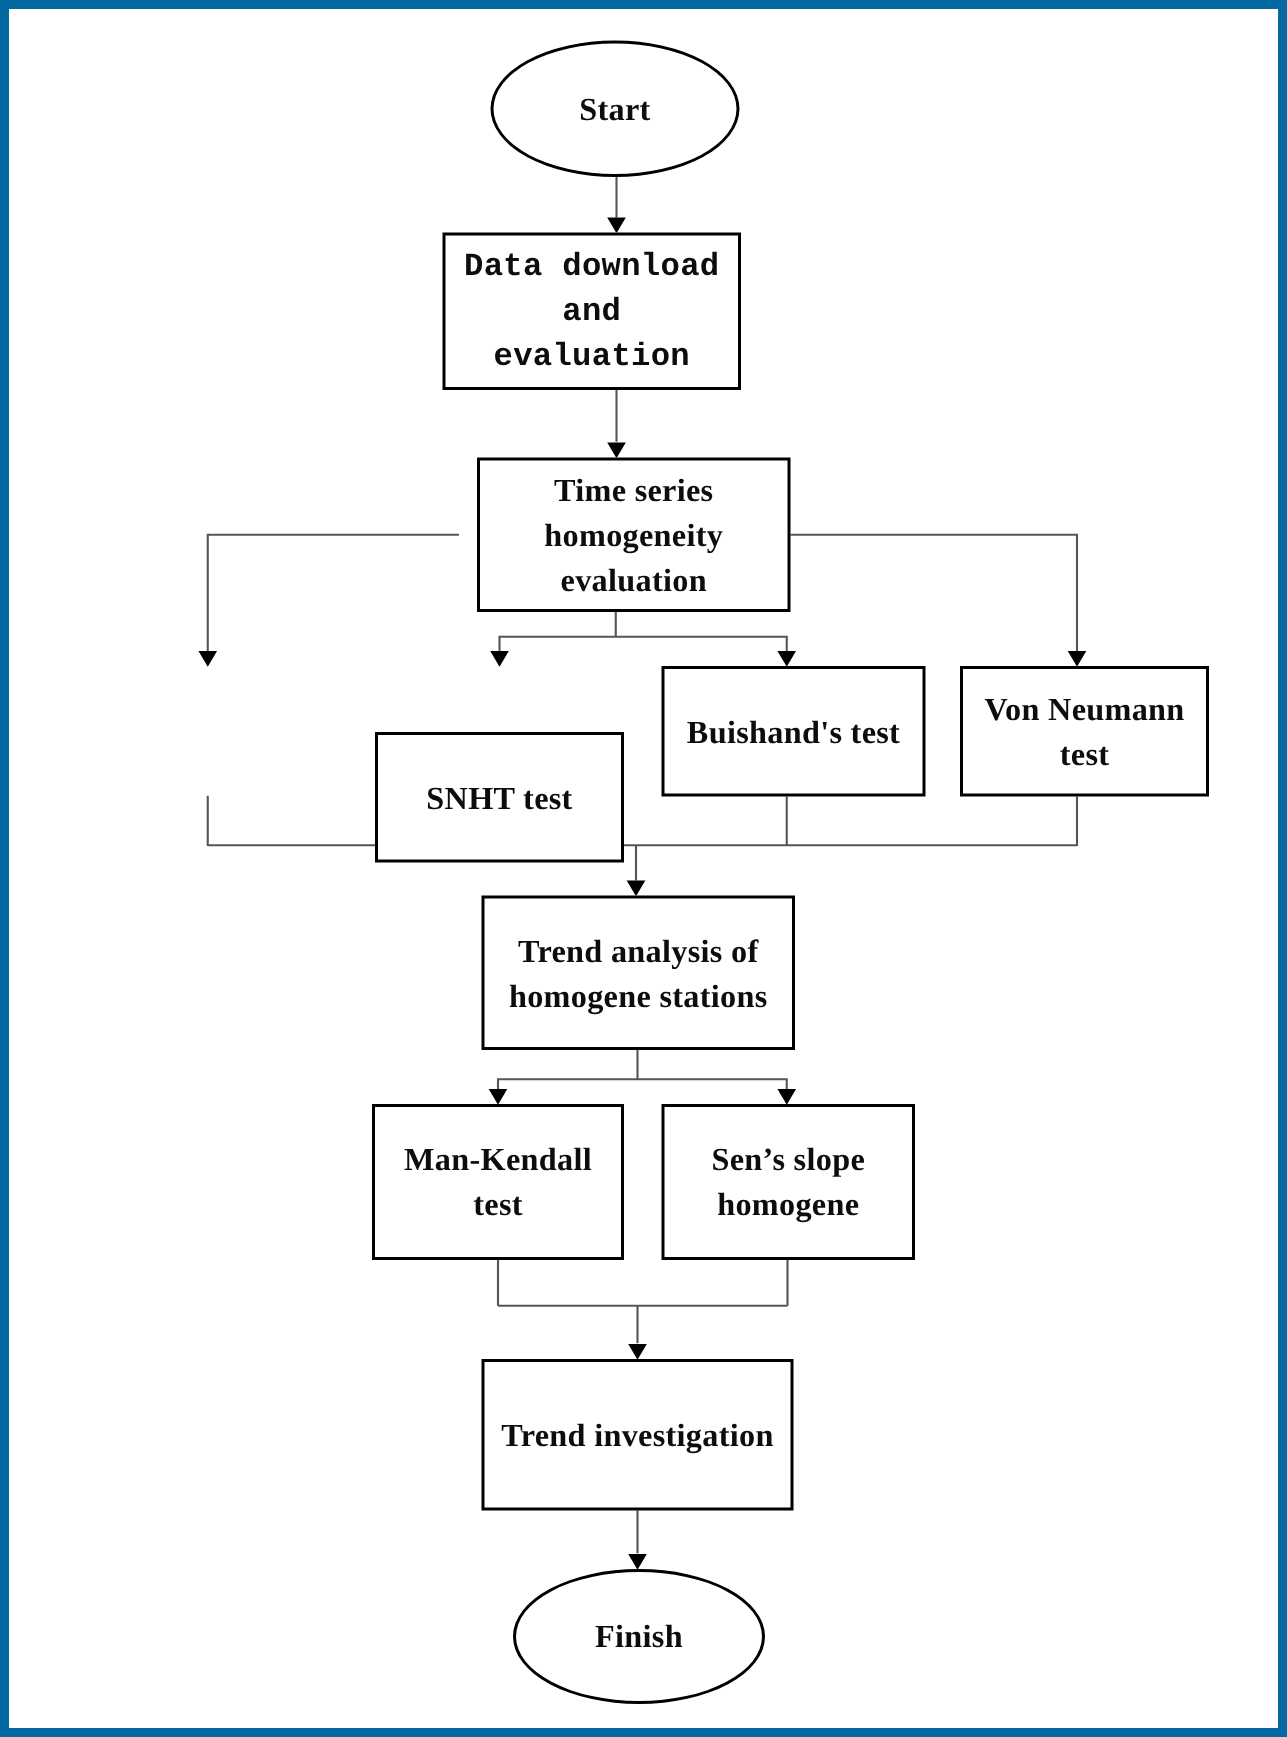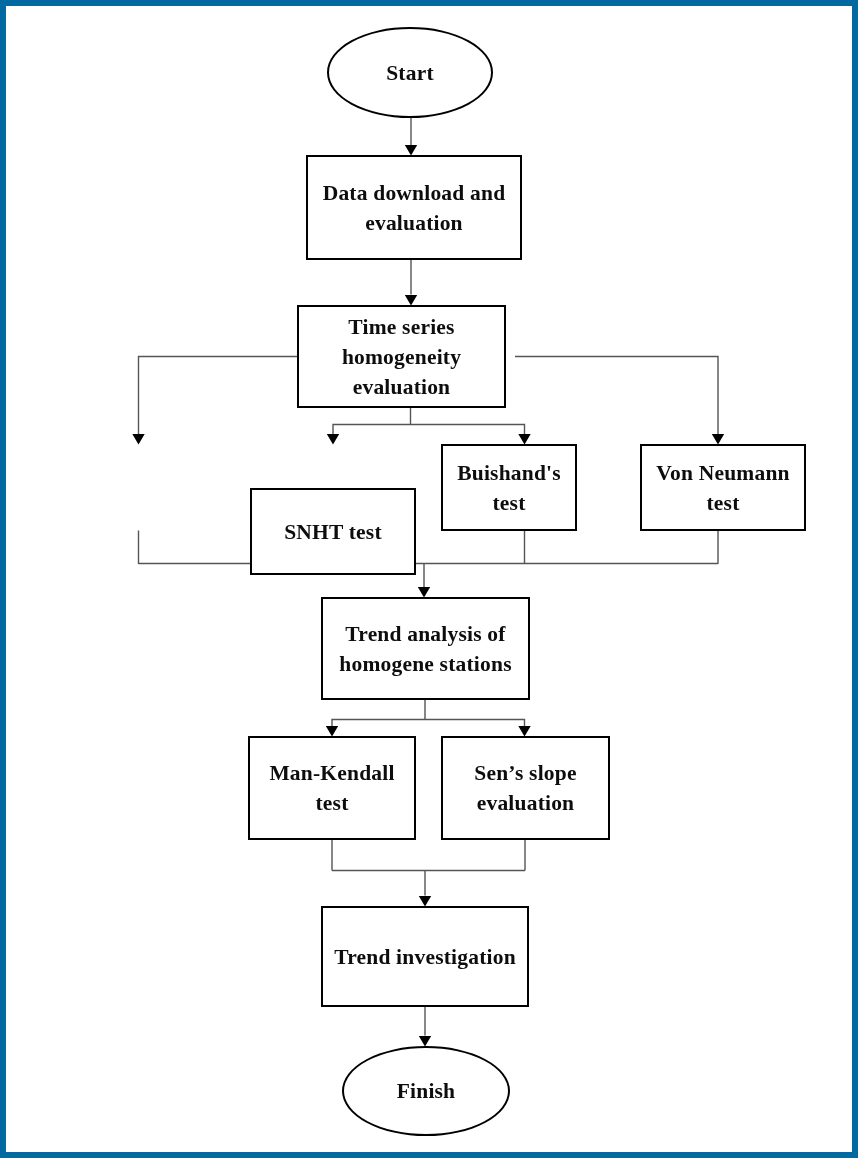--- a/index.html
+++ b/index.html
@@ -31,25 +31,25 @@
     font-weight: bold;
     font-size: 21.5px;
     line-height: 30px;
     white-space: pre-line;
     letter-spacing: 0.2px;
   }
   .ellipse { border-radius: 50%; }
 
   
   #n-start               { left: 321px; top: 21px;   width: 166px; height: 91px;  }
-  #n-data-download       { left: 300px; top: 149px;  width: 216px; height: 105px; }
-  #n-time-series         { left: 291px; top: 299px;  width: 209px; height: 103px; }
+  #n-data-download       { left: 289px; top: 149px;  width: 199px; height: 105px; font-family: Liberation Mono, monospace; }
+  #n-time-series         { left: 312px; top: 299px;  width: 209px; height: 103px; }
   #n-pettitts            { left: 49px;  top: 438px;  width: 166px; height: 87px;  }
   #n-snht                { left: 244px; top: 438px;  width: 166px; height: 87px; margin-top: 44px;  }
-  #n-buishands           { left: 435px; top: 438px;  width: 136px; height: 87px;  }
+  #n-buishands           { left: 435px; top: 438px;  width: 176px; height: 87px;  }
   #n-von-neumann         { left: 634px; top: 438px;  width: 166px; height: 87px;  }
   #n-trend-analysis      { left: 315px; top: 591px;  width: 209px; height: 103px; }
   #n-man-kendall         { left: 242px; top: 730px;  width: 168px; height: 104px; }
   #n-sens-slope          { left: 435px; top: 730px;  width: 169px; height: 104px; }
   #n-trend-investigation { left: 315px; top: 900px;  width: 208px; height: 101px; }
   #n-finish              { left: 336px; top: 1040px; width: 168px; height: 90px;  }
 </style>
 </head>
 <body>
 
@@ -99,19 +99,19 @@
   <div id="n-von-neumann" class="node">Von Neumann
 test</div>
 
   <div id="n-trend-analysis" class="node">Trend analysis of
 homogene stations</div>
 
   <div id="n-man-kendall" class="node">Man-Kendall
 test</div>
 
   <div id="n-sens-slope" class="node">Sen’s slope
-evaluation</div>
+homogene</div>
 
   <div id="n-trend-investigation" class="node">Trend investigation</div>
 
   <div id="n-finish" class="node ellipse">Finish</div>
 
 </div>
 
 </body></html>

